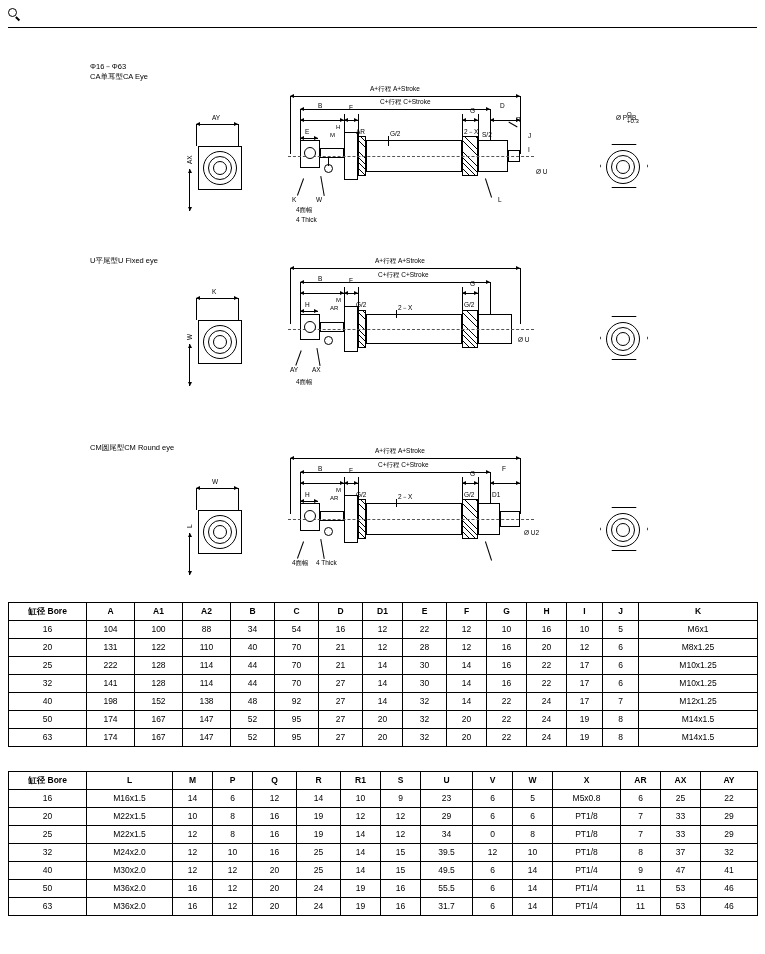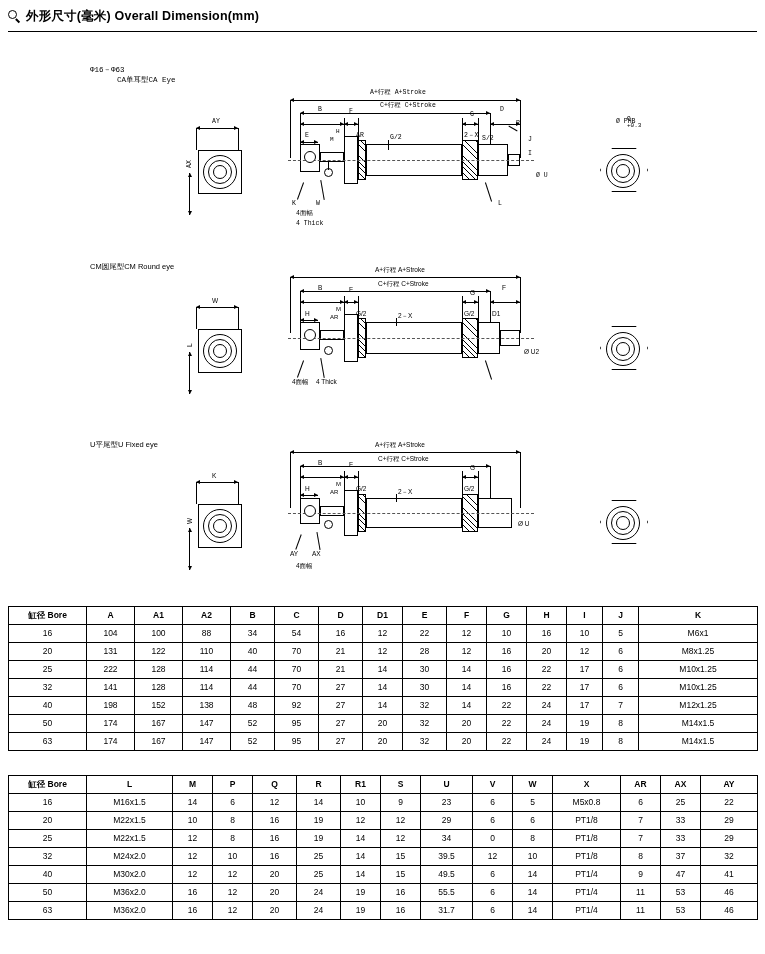--- a/index.html
+++ b/index.html
@@ -162,30 +162,29 @@
   .table-top-gap { height: 18px; }
 </style>
 </head>
 <body>
 
 <div class="page-header">
   <span class="magnifier">
     <span class="lens"></span>
       <span class="handle"></span>
   </span>
-  <span class="header-title">外形尺寸(毫米) Overall Dimension(mm)</span>
 </div>
 <div class="header-rule"></div>
 
 <div class="drawing-area">
 
-  <div class="drawing-block" style="height:190px;font-family:Liberation Mono, monospace;">
+  <div class="drawing-block" style="height:190px;">
 
     <div class="dwg-caption" style="left:90px; top:34px;">Φ16－Φ63</div>
-    <div class="dwg-caption" style="left:90px; top:44px;margin-left:27px;">CA单耳型CA Eye</div>
+    <div class="dwg-caption" style="left:90px; top:44px;">CA单耳型CA Eye</div>
 
     <div class="dwg-label" style="left:212px; top:86px;">AY</div>
     <div class="dim" style="left:196px; top:96px; width:42px;"></div>
     <div class="dim-tick" style="left:196px; top:96px; height:22px;"></div>
     <div class="dim-tick" style="left:238px; top:96px; height:22px;"></div>
 
     <div class="dwg-label" style="left:186px; top:136px; transform:rotate(-90deg); transform-origin:left top;">AX</div>
     <div class="dim" style="left:190px; top:141px; width:42px; transform:rotate(90deg); transform-origin:left top;"></div>
 
     <div class="rect" style="left:198px; top:118px; width:44px; height:44px;"></div>
@@ -259,20 +258,90 @@
     <div class="dwg-label sm" style="left:627px; top:90px;">+0.3</div>
     <div class="hex" style="left:600px; top:116px; width:48px; height:44px;"></div>
     <div class="circle" style="left:606px; top:122px; width:34px; height:34px;"></div>
     <div class="circle" style="left:611px; top:127px; width:24px; height:24px;"></div>
     <div class="circle" style="left:616px; top:132px; width:14px; height:14px;"></div>
     <div class="dwg-label" style="left:536px; top:140px;">Ø U</div>
     <div class="dwg-label" style="left:528px; top:118px;">I</div>
     <div class="dwg-label" style="left:528px; top:104px;">J</div>
   </div>
 
+  <div class="drawing-block" style="height:185px;">
+
+    <div class="dwg-caption" style="left:90px; top:38px;">U平尾型U Fixed eye</div>
+
+    <div class="dwg-label" style="left:212px; top:70px;">K</div>
+    <div class="dim" style="left:196px; top:80px; width:42px;"></div>
+    <div class="dim-tick" style="left:196px; top:80px; height:22px;"></div>
+    <div class="dim-tick" style="left:238px; top:80px; height:22px;"></div>
+    <div class="dwg-label" style="left:186px; top:122px; transform:rotate(-90deg); transform-origin:left top;">W</div>
+    <div class="dim" style="left:190px; top:126px; width:42px; transform:rotate(90deg); transform-origin:left top;"></div>
+
+    <div class="rect" style="left:198px; top:102px; width:44px; height:44px;"></div>
+    <div class="circle" style="left:203px; top:107px; width:34px; height:34px;"></div>
+    <div class="circle" style="left:208px; top:112px; width:24px; height:24px;"></div>
+    <div class="circle" style="left:213px; top:117px; width:14px; height:14px;"></div>
+
+    <div class="dwg-label" style="left:375px; top:39px;">A+行程 A+Stroke</div>
+    <div class="dim" style="left:290px; top:50px; width:230px;"></div>
+    <div class="dim-tick" style="left:290px; top:50px; height:56px;"></div>
+    <div class="dim-tick" style="left:520px; top:50px; height:56px;"></div>
+
+    <div class="dwg-label" style="left:378px; top:53px;">C+行程 C+Stroke</div>
+    <div class="dim" style="left:300px; top:64px; width:190px;"></div>
+    <div class="dim-tick" style="left:300px; top:64px; height:42px;"></div>
+    <div class="dim-tick" style="left:490px; top:64px; height:42px;"></div>
+
+    <div class="dwg-label" style="left:318px; top:57px;">B</div>
+    <div class="dim" style="left:300px; top:75px; width:44px;"></div>
+    <div class="dwg-label" style="left:349px; top:59px;">F</div>
+    <div class="dim" style="left:344px; top:75px; width:14px;"></div>
+    <div class="dwg-label" style="left:470px; top:62px;">G</div>
+    <div class="dim" style="left:462px; top:75px; width:16px;"></div>
+    <div class="dim-tick" style="left:344px; top:69px; height:38px;"></div>
+    <div class="dim-tick" style="left:358px; top:69px; height:34px;"></div>
+    <div class="dim-tick" style="left:462px; top:69px; height:38px;"></div>
+    <div class="dim-tick" style="left:478px; top:69px; height:34px;"></div>
+
+    <div class="rect" style="left:300px; top:96px; width:20px; height:26px;"></div>
+    <div class="rect" style="left:320px; top:104px; width:24px; height:10px;"></div>
+    <div class="rect" style="left:344px; top:88px; width:14px; height:46px;"></div>
+    <div class="rect hatch" style="left:358px; top:92px; width:8px; height:38px;"></div>
+    <div class="rect" style="left:366px; top:96px; width:96px; height:30px;"></div>
+    <div class="rect hatch" style="left:462px; top:92px; width:16px; height:38px;"></div>
+    <div class="rect" style="left:478px; top:96px; width:34px; height:30px;"></div>
+    <div class="dashdot-h" style="left:288px; top:111px; width:246px;"></div>
+    <div class="circle" style="left:304px; top:103px; width:12px; height:12px;"></div>
+    <div class="circle" style="left:324px; top:118px; width:9px; height:9px;"></div>
+
+    <div class="dwg-label" style="left:305px; top:83px;">H</div>
+    <div class="dim" style="left:300px; top:93px; width:18px;"></div>
+    <div class="dwg-label sm" style="left:336px; top:79px;">M</div>
+    <div class="dwg-label sm" style="left:330px; top:87px;">AR</div>
+    <div class="dwg-label" style="left:356px; top:83px;">G/2</div>
+    <div class="dwg-label" style="left:398px; top:86px;">2－X</div>
+    <div class="ln" style="left:396px; top:92px; width:1px; height:8px;"></div>
+    <div class="dwg-label" style="left:464px; top:83px;">G/2</div>
+    <div class="dwg-label" style="left:518px; top:118px;">Ø U</div>
+
+    <div class="dwg-label" style="left:290px; top:148px;">AY</div>
+    <div class="dwg-label" style="left:312px; top:148px;">AX</div>
+    <div class="ln" style="left:298px; top:132px; width:1px; height:16px; transform:rotate(20deg);"></div>
+    <div class="ln" style="left:318px; top:130px; width:1px; height:18px; transform:rotate(-10deg);"></div>
+    <div class="dwg-label" style="left:296px; top:160px;">4面幅</div>
+
+    <div class="hex" style="left:600px; top:98px; width:48px; height:44px;"></div>
+    <div class="circle" style="left:606px; top:104px; width:34px; height:34px;"></div>
+    <div class="circle" style="left:611px; top:109px; width:24px; height:24px;"></div>
+    <div class="circle" style="left:616px; top:114px; width:14px; height:14px;"></div>
+  </div>
+
   <div class="drawing-block" style="height:180px;">
 
     <div class="dwg-caption" style="left:90px; top:40px;">CM圆尾型CM Round eye</div>
 
     <div class="dwg-label" style="left:212px; top:75px;">W</div>
     <div class="dim" style="left:196px; top:85px; width:42px;"></div>
     <div class="dim-tick" style="left:196px; top:85px; height:22px;"></div>
     <div class="dim-tick" style="left:238px; top:85px; height:22px;"></div>
     <div class="dwg-label" style="left:186px; top:125px; transform:rotate(-90deg); transform-origin:left top;">L</div>
     <div class="dim" style="left:190px; top:130px; width:42px; transform:rotate(90deg); transform-origin:left top;"></div>
@@ -335,90 +404,20 @@
     <div class="dwg-label" style="left:296px; top:166px;"></div>
     <div class="dwg-label" style="left:296px; top:176px;"></div>
 
     <div class="dwg-label" style="left:498px; top:156px;"></div>
     <div class="ln" style="left:488px; top:138px; width:1px; height:20px; transform:rotate(-18deg);"></div>
 
     <div class="hex" style="left:600px; top:104px; width:48px; height:44px;"></div>
     <div class="circle" style="left:606px; top:110px; width:34px; height:34px;"></div>
     <div class="circle" style="left:611px; top:115px; width:24px; height:24px;"></div>
     <div class="circle" style="left:616px; top:120px; width:14px; height:14px;"></div>
-  </div>
-
-  <div class="drawing-block" style="height:185px;">
-
-    <div class="dwg-caption" style="left:90px; top:38px;">U平尾型U Fixed eye</div>
-
-    <div class="dwg-label" style="left:212px; top:70px;">K</div>
-    <div class="dim" style="left:196px; top:80px; width:42px;"></div>
-    <div class="dim-tick" style="left:196px; top:80px; height:22px;"></div>
-    <div class="dim-tick" style="left:238px; top:80px; height:22px;"></div>
-    <div class="dwg-label" style="left:186px; top:122px; transform:rotate(-90deg); transform-origin:left top;">W</div>
-    <div class="dim" style="left:190px; top:126px; width:42px; transform:rotate(90deg); transform-origin:left top;"></div>
-
-    <div class="rect" style="left:198px; top:102px; width:44px; height:44px;"></div>
-    <div class="circle" style="left:203px; top:107px; width:34px; height:34px;"></div>
-    <div class="circle" style="left:208px; top:112px; width:24px; height:24px;"></div>
-    <div class="circle" style="left:213px; top:117px; width:14px; height:14px;"></div>
-
-    <div class="dwg-label" style="left:375px; top:39px;">A+行程 A+Stroke</div>
-    <div class="dim" style="left:290px; top:50px; width:230px;"></div>
-    <div class="dim-tick" style="left:290px; top:50px; height:56px;"></div>
-    <div class="dim-tick" style="left:520px; top:50px; height:56px;"></div>
-
-    <div class="dwg-label" style="left:378px; top:53px;">C+行程 C+Stroke</div>
-    <div class="dim" style="left:300px; top:64px; width:190px;"></div>
-    <div class="dim-tick" style="left:300px; top:64px; height:42px;"></div>
-    <div class="dim-tick" style="left:490px; top:64px; height:42px;"></div>
-
-    <div class="dwg-label" style="left:318px; top:57px;">B</div>
-    <div class="dim" style="left:300px; top:75px; width:44px;"></div>
-    <div class="dwg-label" style="left:349px; top:59px;">F</div>
-    <div class="dim" style="left:344px; top:75px; width:14px;"></div>
-    <div class="dwg-label" style="left:470px; top:62px;">G</div>
-    <div class="dim" style="left:462px; top:75px; width:16px;"></div>
-    <div class="dim-tick" style="left:344px; top:69px; height:38px;"></div>
-    <div class="dim-tick" style="left:358px; top:69px; height:34px;"></div>
-    <div class="dim-tick" style="left:462px; top:69px; height:38px;"></div>
-    <div class="dim-tick" style="left:478px; top:69px; height:34px;"></div>
-
-    <div class="rect" style="left:300px; top:96px; width:20px; height:26px;"></div>
-    <div class="rect" style="left:320px; top:104px; width:24px; height:10px;"></div>
-    <div class="rect" style="left:344px; top:88px; width:14px; height:46px;"></div>
-    <div class="rect hatch" style="left:358px; top:92px; width:8px; height:38px;"></div>
-    <div class="rect" style="left:366px; top:96px; width:96px; height:30px;"></div>
-    <div class="rect hatch" style="left:462px; top:92px; width:16px; height:38px;"></div>
-    <div class="rect" style="left:478px; top:96px; width:34px; height:30px;"></div>
-    <div class="dashdot-h" style="left:288px; top:111px; width:246px;"></div>
-    <div class="circle" style="left:304px; top:103px; width:12px; height:12px;"></div>
-    <div class="circle" style="left:324px; top:118px; width:9px; height:9px;"></div>
-
-    <div class="dwg-label" style="left:305px; top:83px;">H</div>
-    <div class="dim" style="left:300px; top:93px; width:18px;"></div>
-    <div class="dwg-label sm" style="left:336px; top:79px;">M</div>
-    <div class="dwg-label sm" style="left:330px; top:87px;">AR</div>
-    <div class="dwg-label" style="left:356px; top:83px;">G/2</div>
-    <div class="dwg-label" style="left:398px; top:86px;">2－X</div>
-    <div class="ln" style="left:396px; top:92px; width:1px; height:8px;"></div>
-    <div class="dwg-label" style="left:464px; top:83px;">G/2</div>
-    <div class="dwg-label" style="left:518px; top:118px;">Ø U</div>
-
-    <div class="dwg-label" style="left:290px; top:148px;">AY</div>
-    <div class="dwg-label" style="left:312px; top:148px;">AX</div>
-    <div class="ln" style="left:298px; top:132px; width:1px; height:16px; transform:rotate(20deg);"></div>
-    <div class="ln" style="left:318px; top:130px; width:1px; height:18px; transform:rotate(-10deg);"></div>
-    <div class="dwg-label" style="left:296px; top:160px;">4面幅</div>
-
-    <div class="hex" style="left:600px; top:98px; width:48px; height:44px;"></div>
-    <div class="circle" style="left:606px; top:104px; width:34px; height:34px;"></div>
-    <div class="circle" style="left:611px; top:109px; width:24px; height:24px;"></div>
-    <div class="circle" style="left:616px; top:114px; width:14px; height:14px;"></div>
   </div>
 </div>
 
 <div class="table-top-gap"></div>
 <div class="table-wrap">
   <table class="spec">
     <colgroup>
       <col style="width:78px">
         <col style="width:48px">
         <col style="width:48px">

